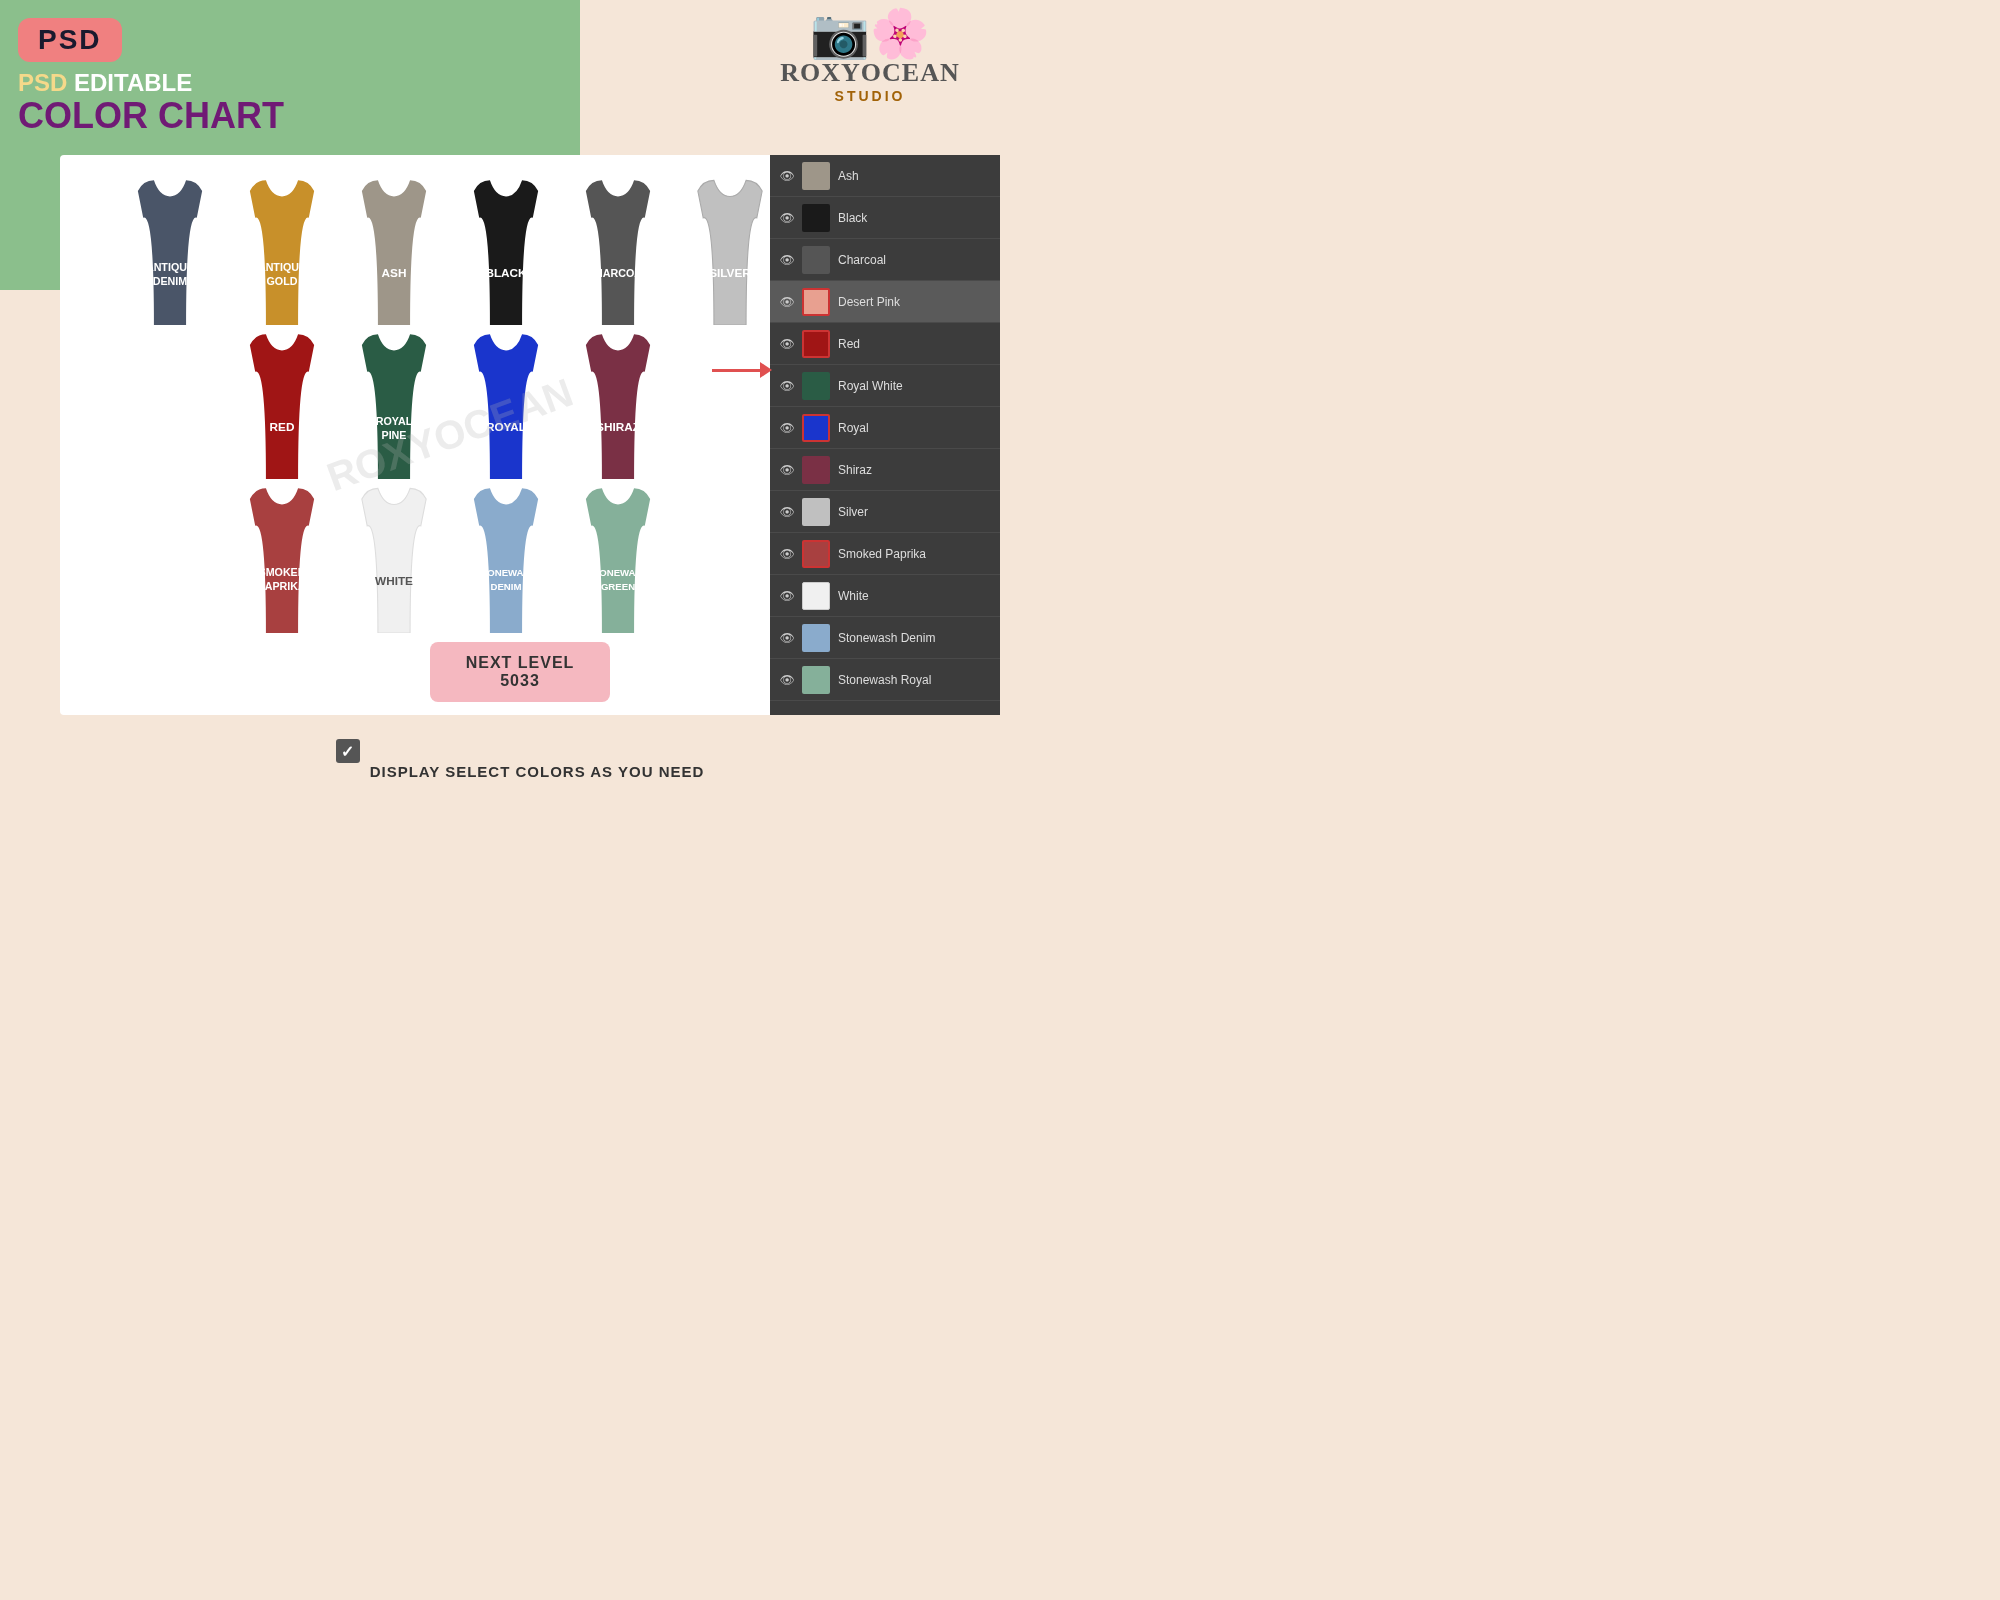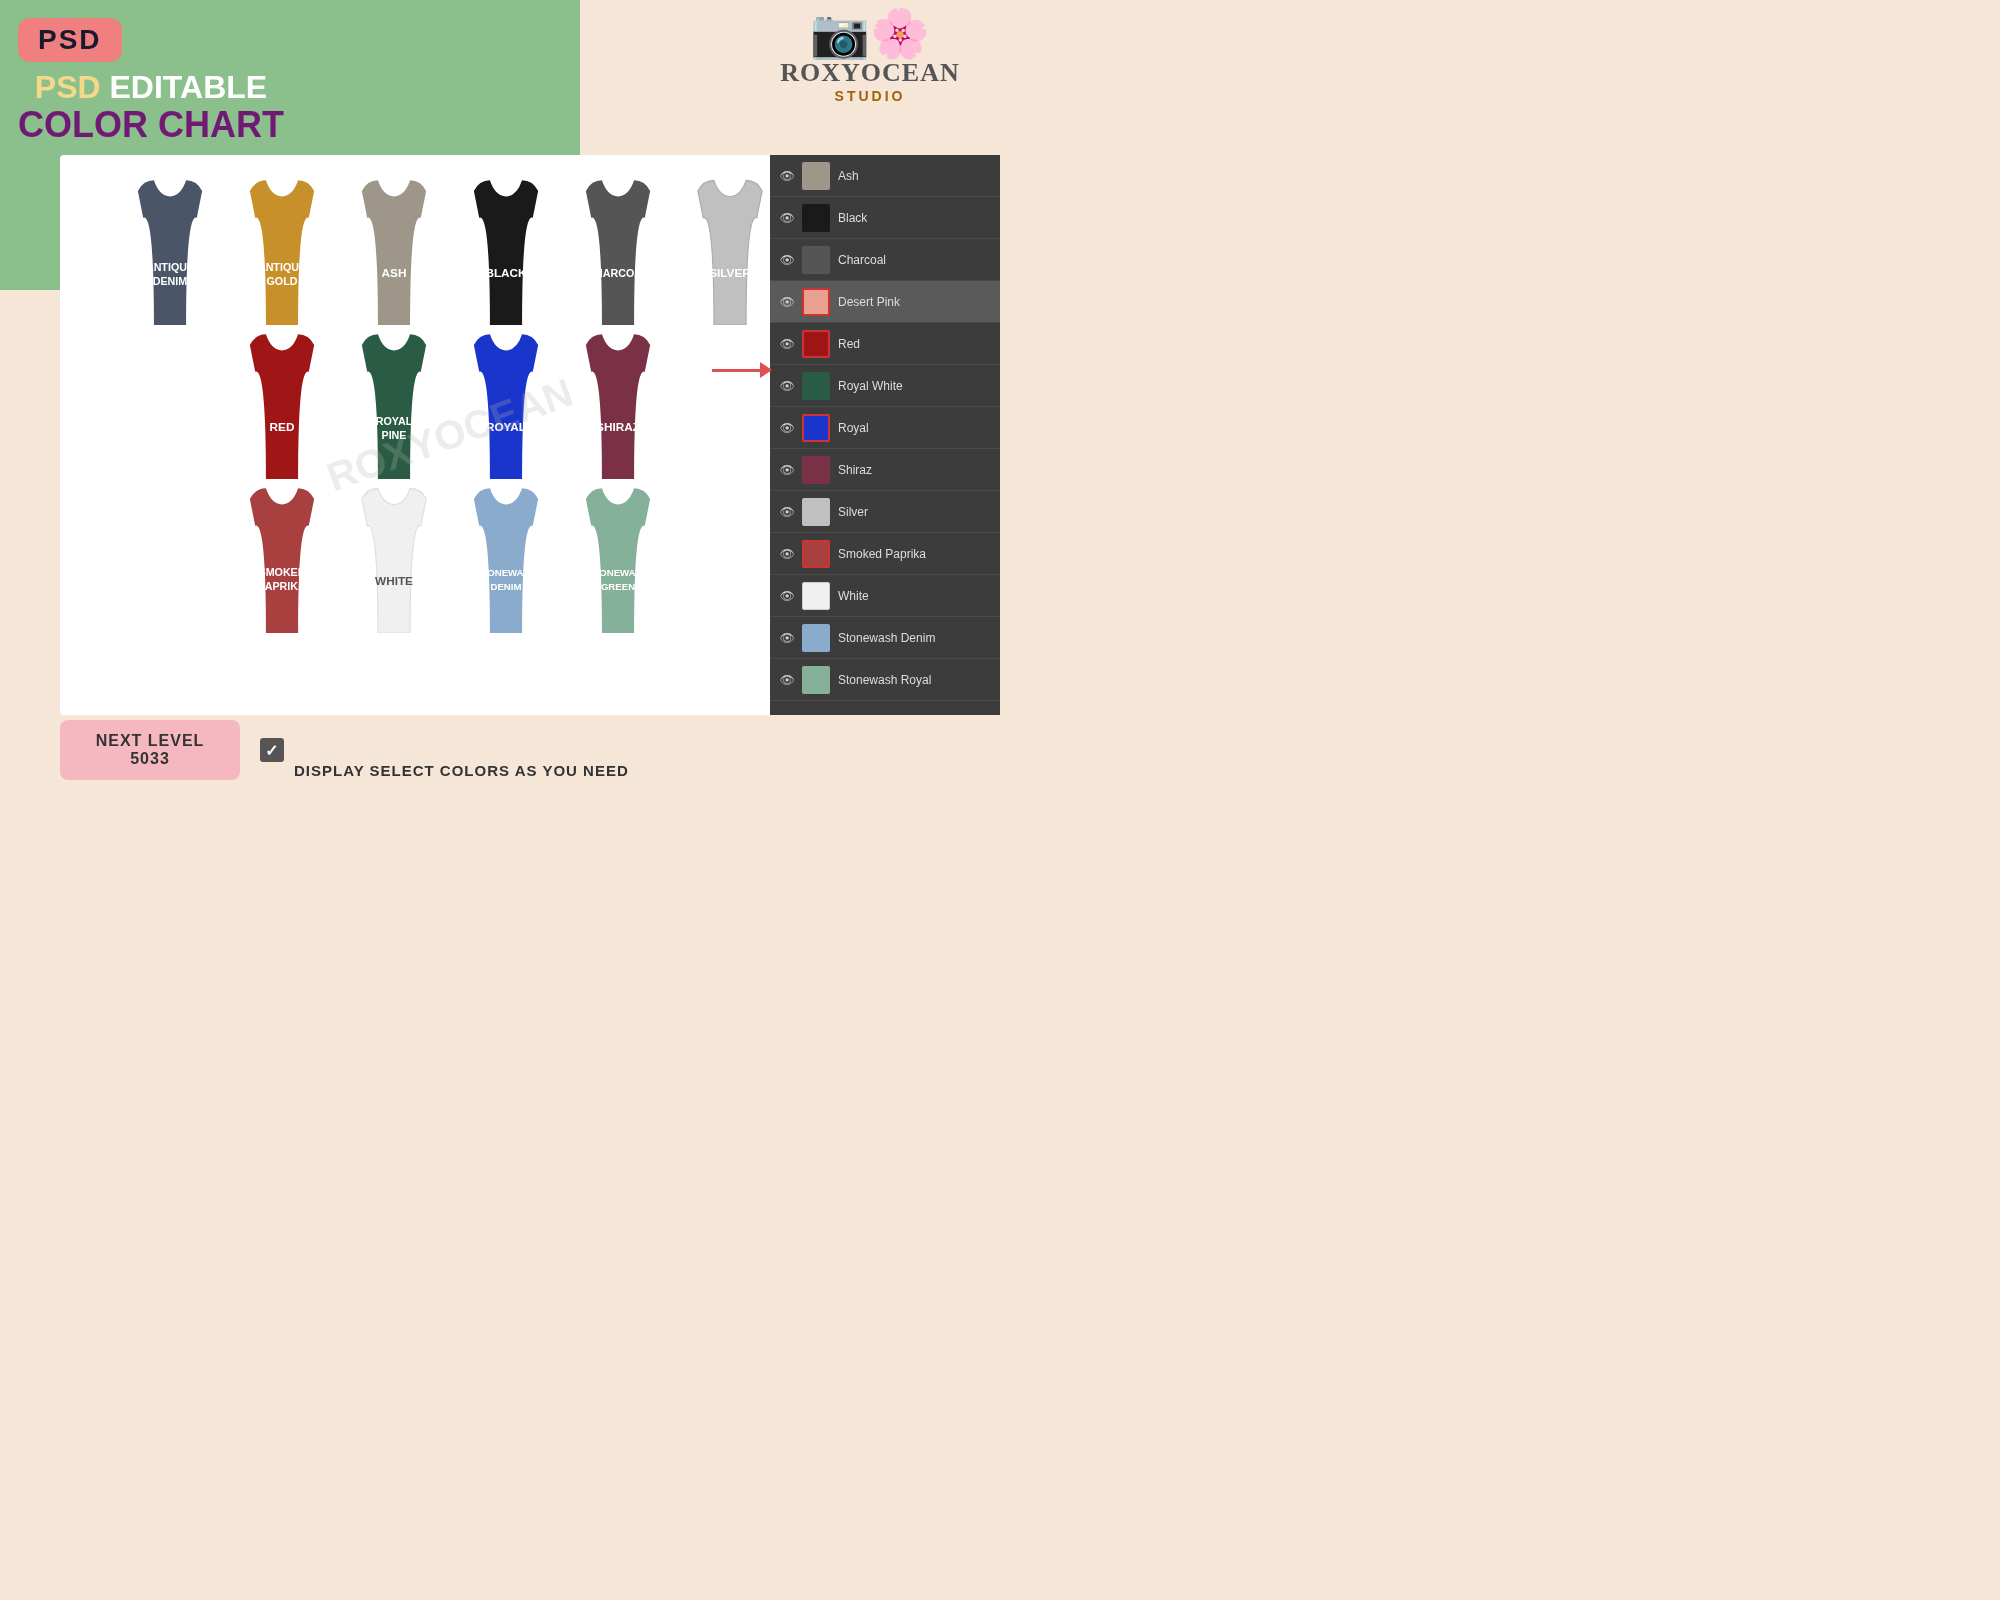--- a/index.html
+++ b/index.html
@@ -38,25 +38,24 @@
     }
 
     
     .title-area {
       position: absolute;
       top: 70px; left: 18px;
       z-index: 10;
       line-height: 1.1;
     }
     .title-line1 {
-      font-size: 32px;
+      font-size: 24px;
       font-weight: 900;
       color: white;
       text-transform: uppercase;
-      text-align: center;
     }
     .title-line1 span.psd-color {
       color: #f5d98a;
     }
     .title-line2 {
       font-size: 36px;
       font-weight: 900;
       color: #701a75;
       text-transform: uppercase;
     }
@@ -199,20 +198,21 @@
 
     
     .bottom-bar {
       position: absolute;
       bottom: 20px; left: 60px;
       right: 20px;
       display: flex;
       align-items: center;
       gap: 20px;
       z-index: 10;
+      flex-direction: column;
     }
     .next-level-badge {
       background: #f5b8c0;
       border-radius: 8px;
       padding: 12px 30px;
       text-align: center;
       min-width: 180px;
     }
     .next-level-text {
       font-size: 16px;

